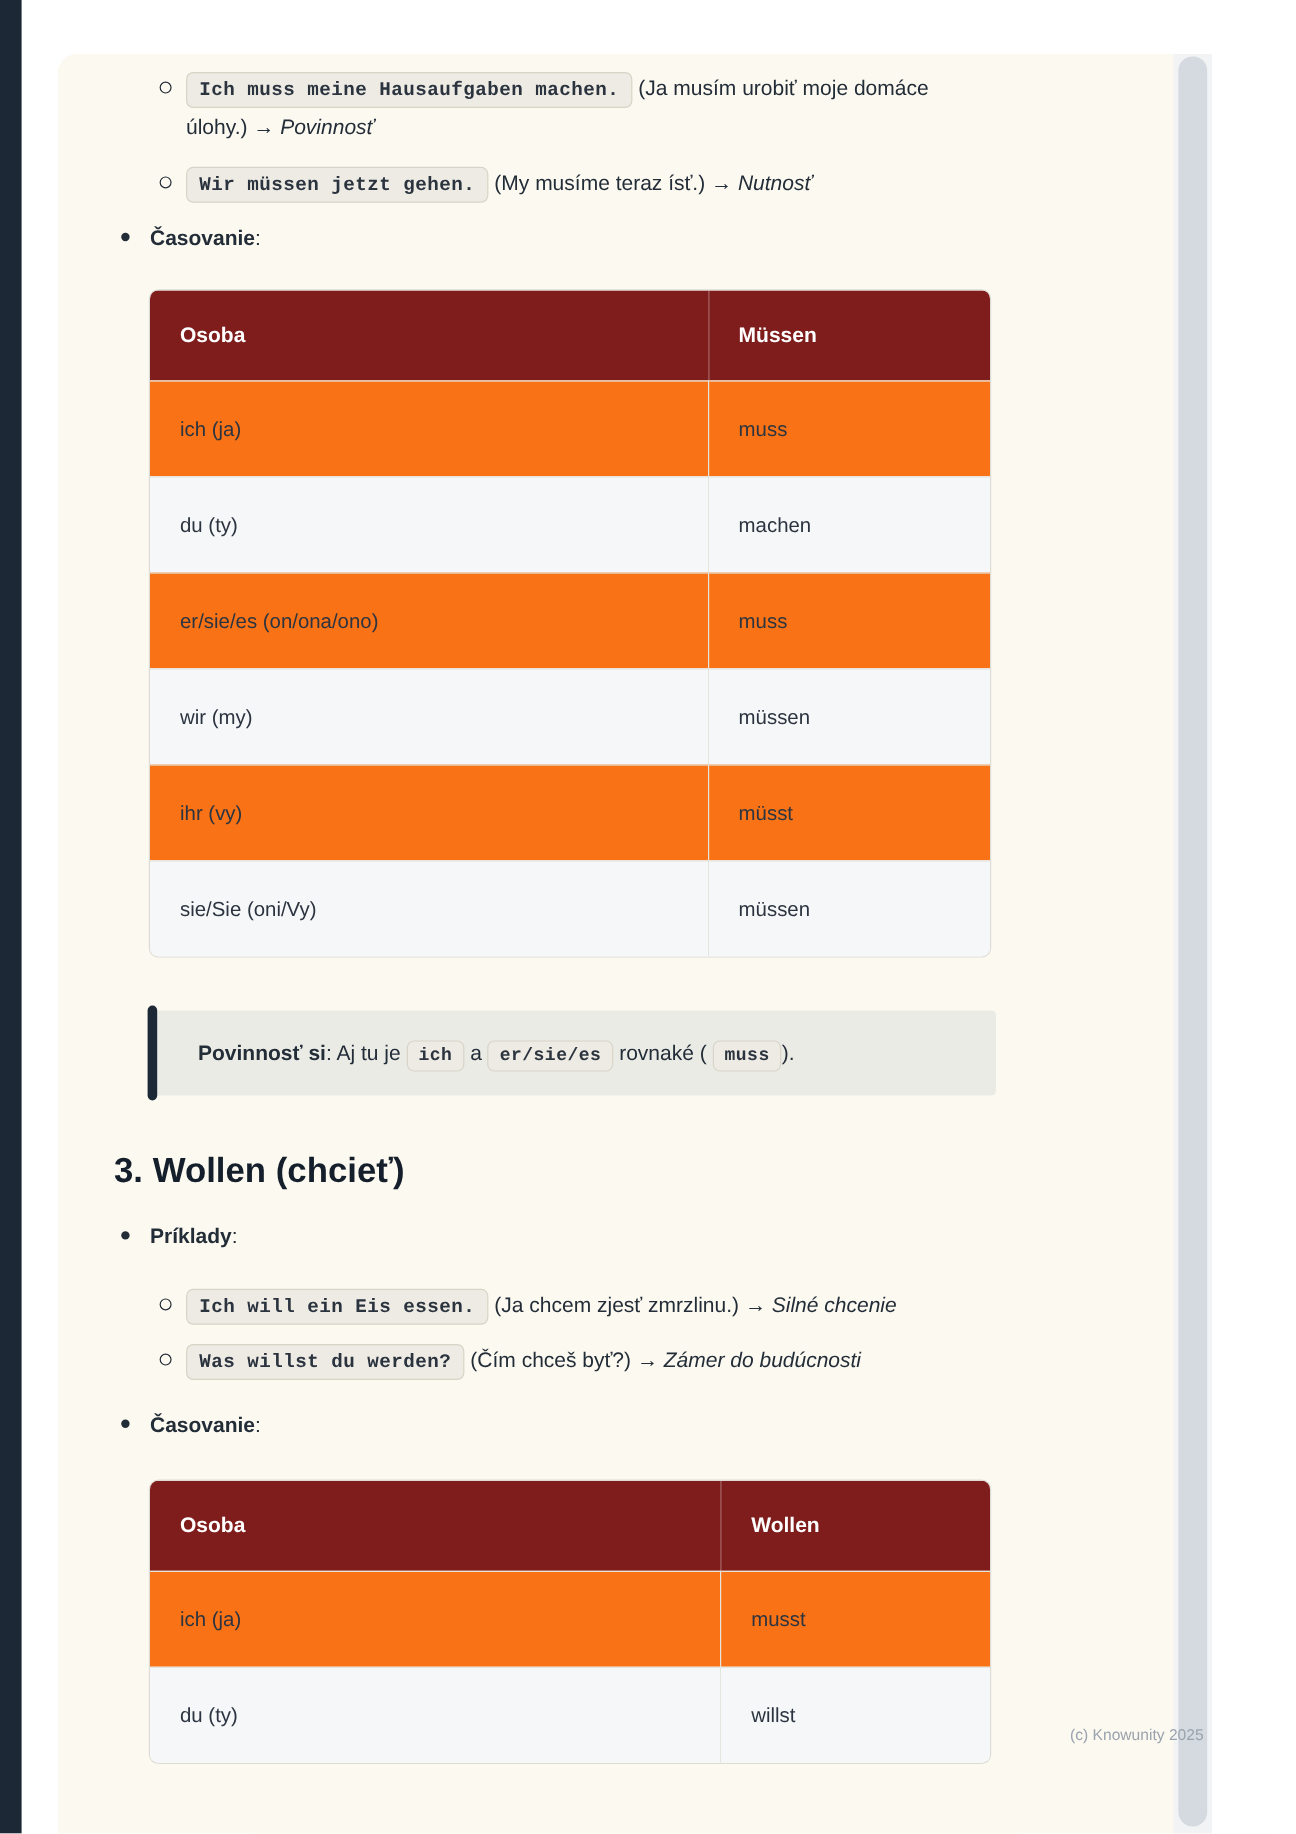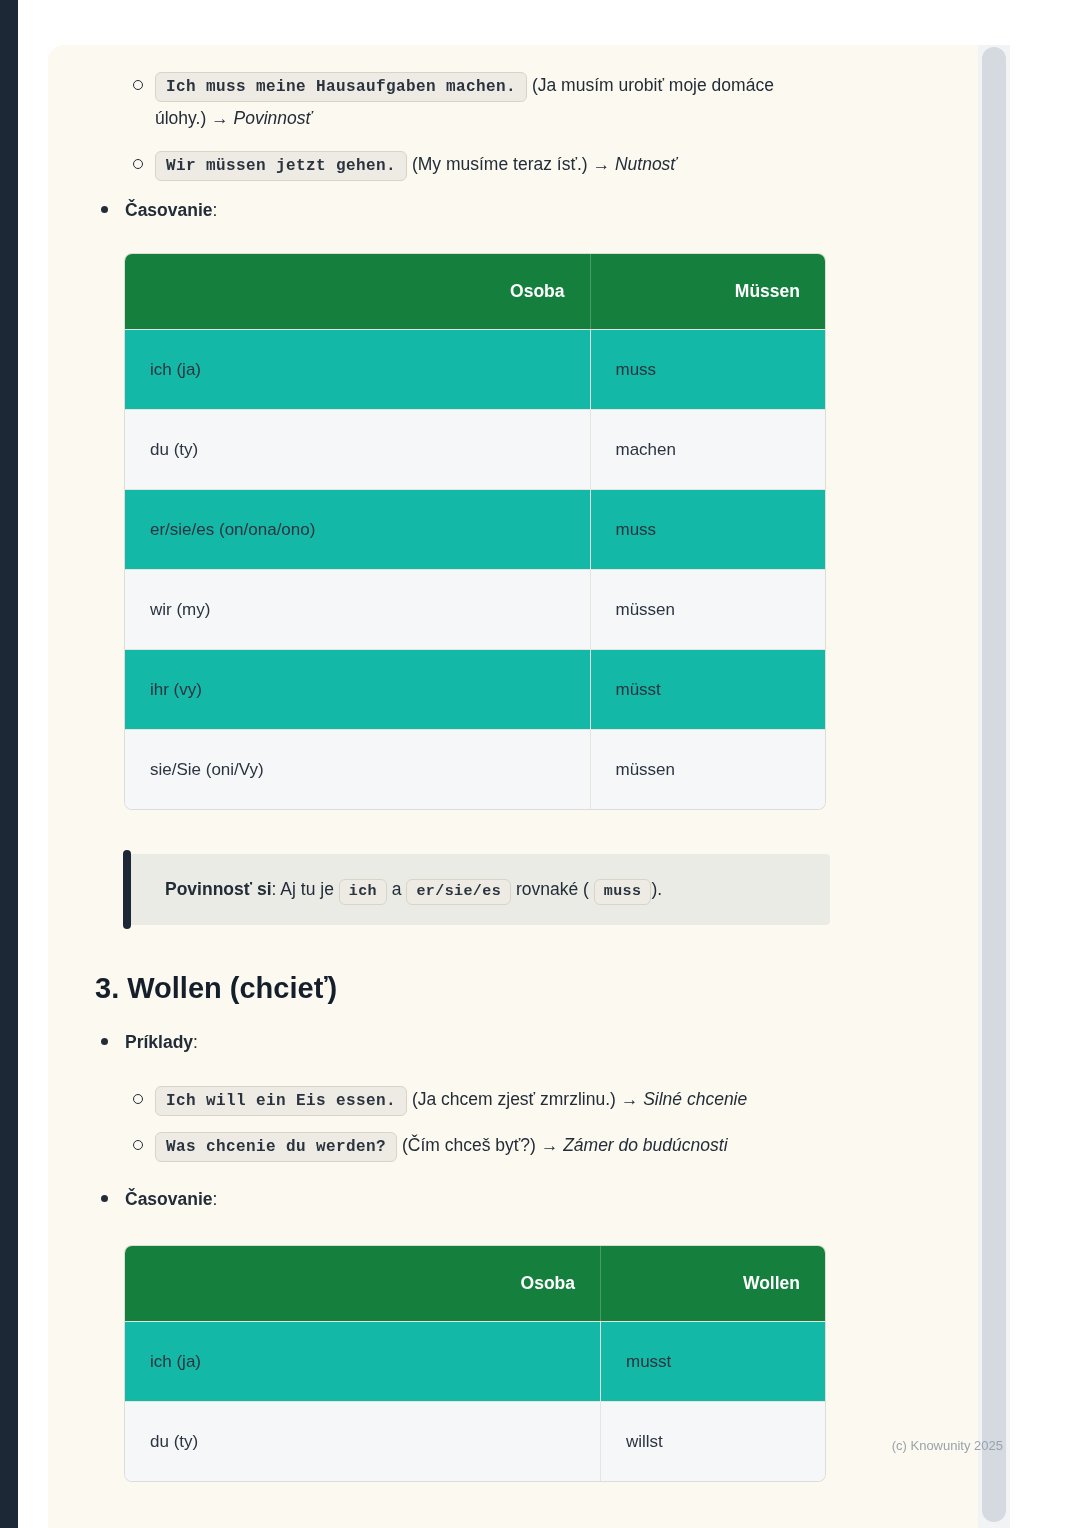--- a/index.html
+++ b/index.html
@@ -34,21 +34,20 @@
     font-size:17.5px;
     line-height:33px;
   }
   
   ul { list-style:none; margin:0; padding:0; }
   .sublist { margin-bottom:13px; }
   .sublist li {
     position:relative;
     padding:0 50px 0 60px;
     margin-bottom:13px;
-    margin-top:12px;
   }
   .sublist li::before {
     content:""; position:absolute; left:38px; top:11px;
     width:8px; height:8px; border:1.6px solid #232d38; border-radius:50%;
     background:transparent;
   }
   .main-item {
     position:relative;
     padding-left:30px;
     margin-bottom:0;
@@ -80,27 +79,27 @@
   .tbl-wrap {
     width:700px;
     margin:27px 0 0 30px;
     border-radius:7px;
     overflow:hidden;
     box-shadow:0 0 0 1px #dddcd6;
     background:#ffffff;
   }
   table { width:100%; border-collapse:separate; border-spacing:0; font-size:17px; }
   th {
-    background:#15803d; color:#ffffff; font-weight:700; font-size:17.5px;
-    text-align:right; padding:21px 25px;
+    background:#7f1d1d; color:#ffffff; font-weight:700; font-size:17.5px;
+    text-align:left; padding:21px 25px;
   }
   th:first-child { width:66.5%; border-right:1px solid rgba(255,255,255,0.22); }
   .tbl2 th:first-child { width:68%; }
   td {
-    padding:23px 25px; color:#2b3440; background:#14b8a6;
+    padding:23px 25px; color:#2b3440; background:#f97316;
     border-top:1px solid #e5e5e0;
   }
   td:first-child { border-right:1px solid #e5e5e0; }
   tbody tr:nth-child(even) td { background:#f6f7f8; }
   
   .callout {
     position:relative;
     width:705px;
     margin:45px 0 0 30px;
     background:#ebebe6;
@@ -204,21 +203,21 @@
     <div class="main-item mt19"><span class="b">Príklady</span><span>:</span></div>
 
     <ul class="sublist sub-mt">
       <li>
         <span class="chip">Ich will ein Eis essen.</span>
         <span>(Ja chcem zjesť zmrzlinu.)</span>
         <span>→</span>
         <span class="tag">Silné chcenie</span>
       </li>
       <li>
-        <span class="chip">Was chcenie du werden?</span>
+        <span class="chip">Was willst du werden?</span>
         <span>(Čím chceš byť?)</span>
         <span>→</span>
         <span class="tag">Zámer do budúcnosti</span>
       </li>
     </ul>
 
     <div class="main-item mt21"><span class="b">Časovanie</span><span>:</span></div>
 
     <div class="tbl-wrap tbl2" style="margin-top:30px;">
       <table class="tbl2">

